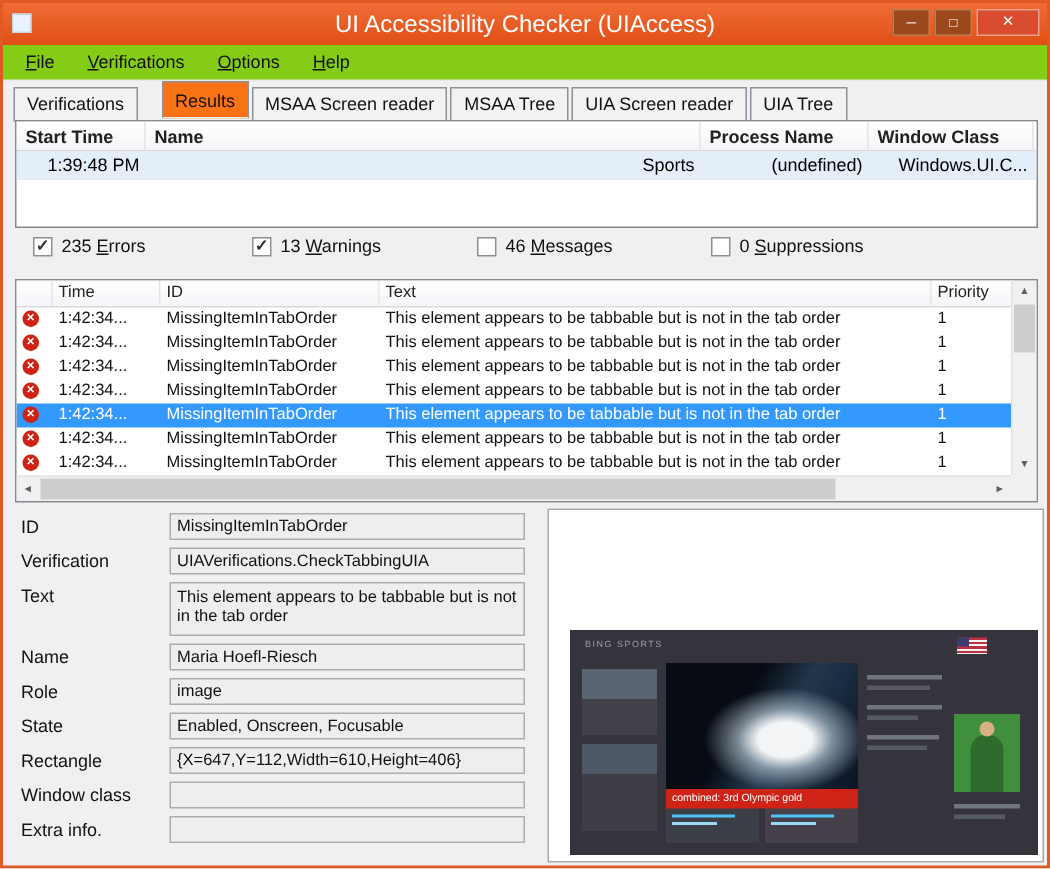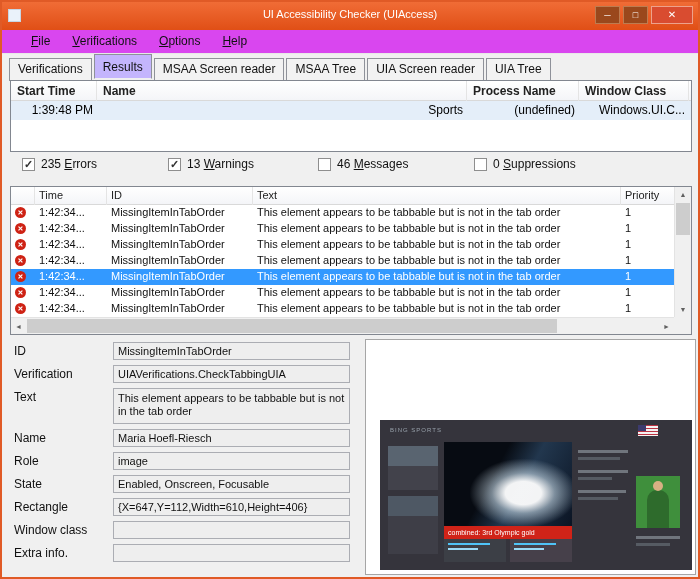--- a/index.html
+++ b/index.html
@@ -6,36 +6,36 @@
     font-family:"Liberation Sans",sans-serif;}
   *{box-sizing:border-box;}
   u{text-decoration:underline;}
 
   .window{position:relative;width:700px;height:579px;border:2px solid #E05A26;background:#F0F0F0;overflow:hidden;}
 
   
   .titlebar{position:absolute;left:0;top:0;right:0;height:28px;
     background:linear-gradient(#F06C36,#E04F16);}
   .app-icon{position:absolute;left:6px;top:7px;width:13px;height:13px;background:#EAF2FA;border:1px solid #C7D6E4;}
-  .title{position:absolute;left:0;right:0;top:6px;text-align:center;color:#fff;font-size:11px;}
+  .title{position:absolute;left:0;right:0;top:6px;text-align:center;color:#fff;font-size:16px;}
   .win-controls{position:absolute;right:5px;top:4px;display:flex;gap:3px;z-index:2;}
   .wbtn{height:18px;color:#fff;font-size:9px;line-height:16px;text-align:center;cursor:default;}
   .wbtn.min,.wbtn.max{width:25px;background:#9A481C;border:1px solid #BD7C50;}
   .wbtn.close{width:42px;background:#D94C30;border:1px solid #EDA28C;font-size:10px;}
 
   
-  .menubar{position:absolute;left:0;top:28px;right:0;height:24px;background:#d946ef;border-bottom:1px solid #E8E8E8;
-    display:flex;align-items:stretch;padding-left:18px;}
+  .menubar{position:absolute;left:0;top:28px;right:0;height:24px;background:#84cc16;border-bottom:1px solid #E8E8E8;
+    display:flex;align-items:stretch;padding-left:4px;}
   .menu-item{padding:4px 11px;font-size:12px;color:#111;}
 
   
   .tabstrip{position:absolute;left:0;top:52px;right:0;height:25px;padding-left:7px;background:#F0F0F0;}
   .tab{display:inline-block;background:#F2F2F2;border:1px solid #8E9199;padding:3px 8px 4px;margin-right:2px;
     font-size:12px;color:#111;position:relative;top:2px;}
-  .tab.active{background:#c4b5fd;top:0;padding-top:5px;border-bottom-color:#F0F0F0;}
+  .tab.active{background:#f97316;top:0;padding-top:5px;border-bottom-color:#F0F0F0;margin-left:14px;}
 
   
   .sessions{position:absolute;left:8px;top:78px;width:682px;height:72px;background:#fff;border:1px solid #828790;overflow:hidden;}
   .sess-header{height:20px;background:linear-gradient(#FFFFFF,#F4F5F8);border-bottom:1px solid #D9D9D9;white-space:nowrap;font-weight:bold;}
   .sess-header .sc{border-right:1px solid #E4E4E4;height:20px;color:#222;}
   .sc{display:inline-block;vertical-align:top;overflow:hidden;white-space:nowrap;padding:3px 6px;font-size:12px;}
   .sc0{width:86px}.sc1{width:370px}.sc2{width:112px}.sc3{width:110px}
   .sess-row{height:19px;white-space:nowrap;}
   .sess-row.selected{background:#E4EEF9;text-align:right;}
   .sess-row .sc{padding-top:2px;}

